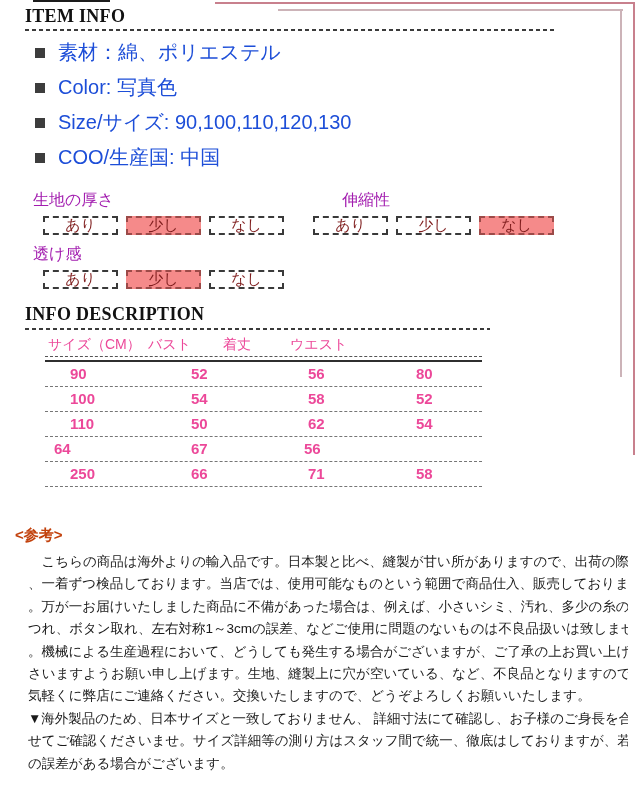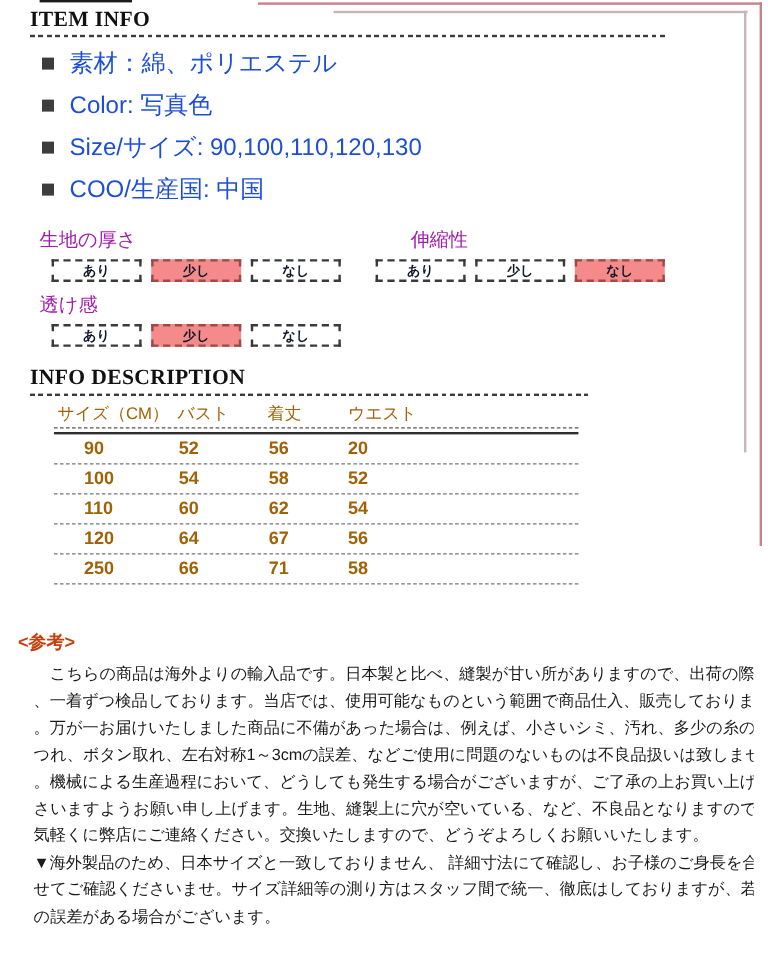--- a/index.html
+++ b/index.html
@@ -54,34 +54,34 @@
   .l-sheer     { left: 33px;  top: 244px; }
   .opt-row { position: absolute; display: flex; gap: 8px; }
   .o-thickness { left: 43px;  top: 216px; }
   .o-stretch   { left: 313px; top: 216px; }
   .o-sheer     { left: 43px;  top: 270px; }
   .opt-box {
     width: 75px; height: 19px;
     border: 2px dashed #3a3a3a;
     background: #ffffff;
     display: flex; align-items: center; justify-content: center;
-    font-size: 11px; color: #0f172a; font-weight: bold;
+    font-size: 15px; color: #7f1d1d;
   }
   .opt-box.selected { background: #f58a8a; border-color: #9c4a48; }
 
   
   .size-table { position: absolute; left: 45px; top: 335px; width: 437px; }
   .t-row { display: grid; grid-template-columns: 95px 75px 70px 197px; }
   .t-head { border-bottom: 2px solid #2f2f2f; padding-bottom: 3px; }
   .t-head .t-row { border-bottom: 1px dashed #555; }
-  .t-cell { font-size: 14px; color: #a16207; padding: 1px 0 2px 0; white-space: nowrap; }
+  .t-cell { font-size: 14px; color: #ec4899; padding: 1px 0 2px 0; white-space: nowrap; }
   .t-head .c1 { padding-left: 3px; }
   .t-head .c2, .t-head .c3 { padding-left: 8px; }
   .t-head .c4 { padding-left: 5px; }
-  .t-body .t-row { border-bottom: 1px dashed #767676; }
+  .t-body .t-row { border-bottom: 1px dashed #767676; gap: 42px; }
   .t-body .t-cell { font-size: 15px; font-weight: bold; padding: 3px 0 4px 0; }
   .t-body .c1 { padding-left: 25px; }
   .t-body .c2, .t-body .c3 { padding-left: 9px; }
   .t-body .c4 { padding-left: 5px; }
 
   
   .ref-title { position: absolute; left: 15px; top: 526px; font-size: 15px; font-weight: bold; color: #c2410c; }
   .ref-body { position: absolute; left: 28px; top: 551px; width: 600px; }
   .ref-line { font-size: 13.5px; line-height: 22.4px; white-space: nowrap; overflow: hidden; color: #1a1a1a; }
 </style>
@@ -149,36 +149,35 @@
         <div class="t-cell c2">バスト</div>
         <div class="t-cell c3">着丈</div>
         <div class="t-cell c4">ウエスト</div>
       </div>
     </div>
     <div class="t-body">
       <div class="t-row">
         <div class="t-cell c1">90</div>
         <div class="t-cell c2">52</div>
         <div class="t-cell c3">56</div>
-        <div class="t-cell c4">20</div>
+        <div class="t-cell c4">80</div>
       </div>
       <div class="t-row">
         <div class="t-cell c1">100</div>
         <div class="t-cell c2">54</div>
         <div class="t-cell c3">58</div>
         <div class="t-cell c4">52</div>
       </div>
       <div class="t-row">
         <div class="t-cell c1">110</div>
-        <div class="t-cell c2">60</div>
+        <div class="t-cell c2">50</div>
         <div class="t-cell c3">62</div>
         <div class="t-cell c4">54</div>
       </div>
       <div class="t-row">
-        <div class="t-cell c1">120</div>
         <div class="t-cell c2">64</div>
         <div class="t-cell c3">67</div>
         <div class="t-cell c4">56</div>
       </div>
       <div class="t-row">
         <div class="t-cell c1">250</div>
         <div class="t-cell c2">66</div>
         <div class="t-cell c3">71</div>
         <div class="t-cell c4">58</div>
       </div>

